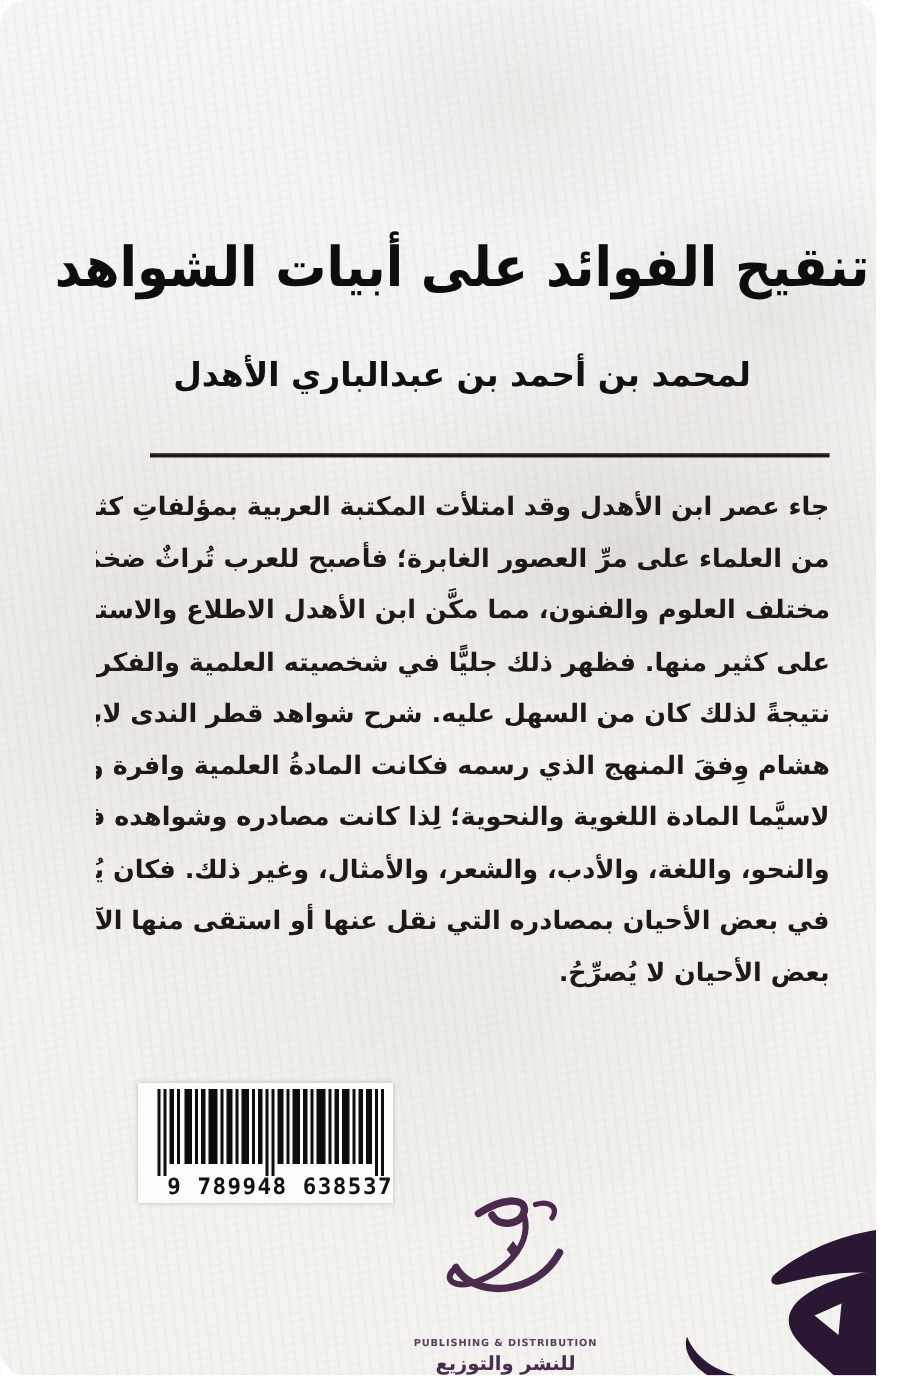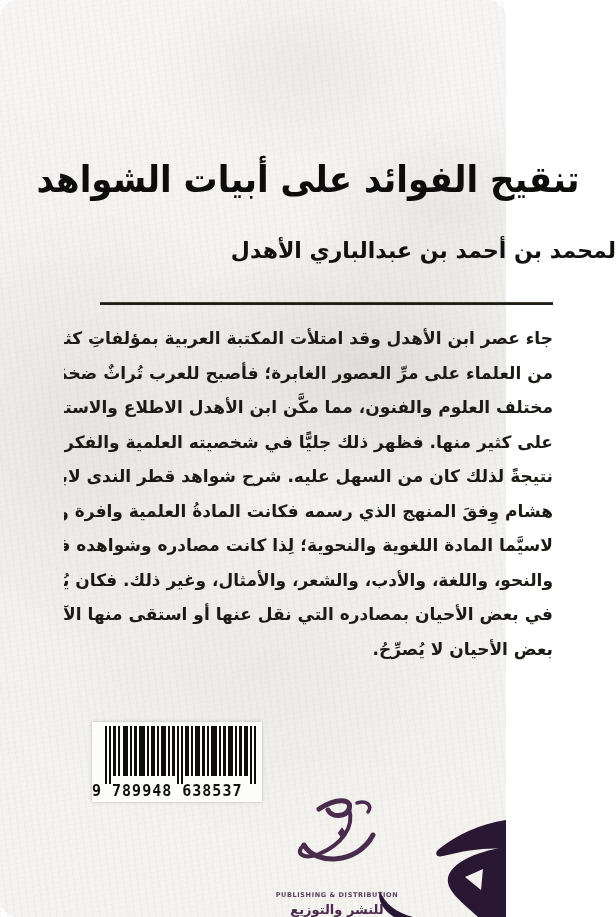--- a/index.html
+++ b/index.html
@@ -9,21 +9,21 @@
   body {
     width: 616px;
     height: 917px;
     overflow: hidden;
     font-family: "DejaVu Sans", sans-serif;
     position: relative;
   }
   .cover {
     position: absolute;
     inset: 0;
-    width: 506px;
+    width: 584px;
     height: 917px;
     background:
       radial-gradient(ellipse 300px 200px at 72% 40%, rgba(158,152,144,0.22), transparent 70%),
       radial-gradient(ellipse 260px 320px at 18% 47%, rgba(168,162,154,0.16), transparent 70%),
       radial-gradient(ellipse 220px 150px at 60% 7%, rgba(176,170,162,0.14), transparent 70%),
       radial-gradient(ellipse 340px 240px at 52% 73%, rgba(186,180,172,0.12), transparent 70%),
       radial-gradient(ellipse 200px 140px at 88% 23%, rgba(170,164,156,0.15), transparent 70%),
       linear-gradient(180deg, #f7f6f4 0%, #f2f1ee 40%, #f4f3f0 100%);
     border-radius: 18px;
   }
@@ -50,20 +50,21 @@
     letter-spacing: -1px;
     transform: scaleY(1.08);
   }
   .author-name {
     position: absolute;
     top: 224px;
     left: 0;
     width: 616px;
     height: 54px;
     line-height: 54px;
+    text-align: center;
     direction: rtl;
     font-size: 22px;
     font-weight: 600;
     color: #12110f;
   }
   .divider-rule {
     position: absolute;
     top: 302px;
     left: 100px;
     width: 453px;
@@ -104,21 +105,21 @@
   .barcode-bars {
     position: absolute;
     left: 5px;
     top: 4px;
   }
   .isbn-number {
     position: absolute;
     left: 0;
     bottom: 2px;
     width: 170px;
-    text-align: left;
+    text-align: right;
     font-family: "DejaVu Sans Mono", monospace;
     font-size: 15px;
     font-weight: bold;
     color: #121110;
     letter-spacing: 1px;
     white-space: pre;
   }
   .publisher-logo {
     position: absolute;
     left: 262px;

